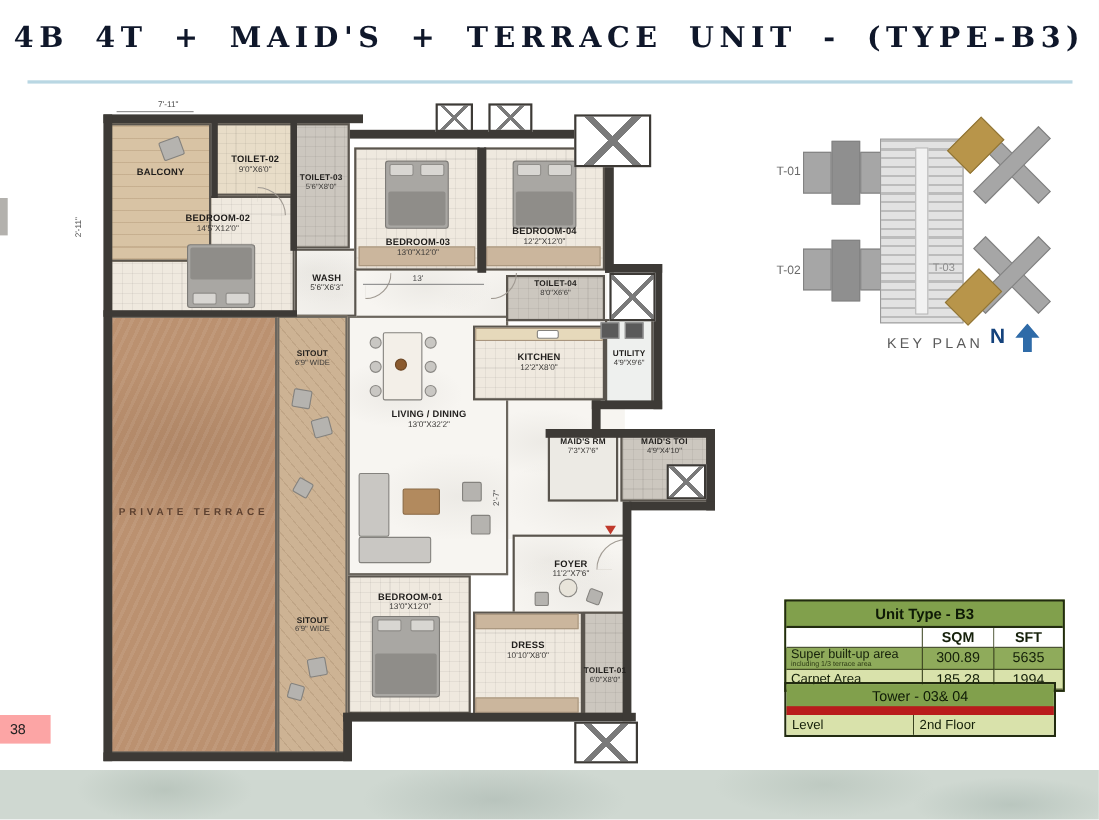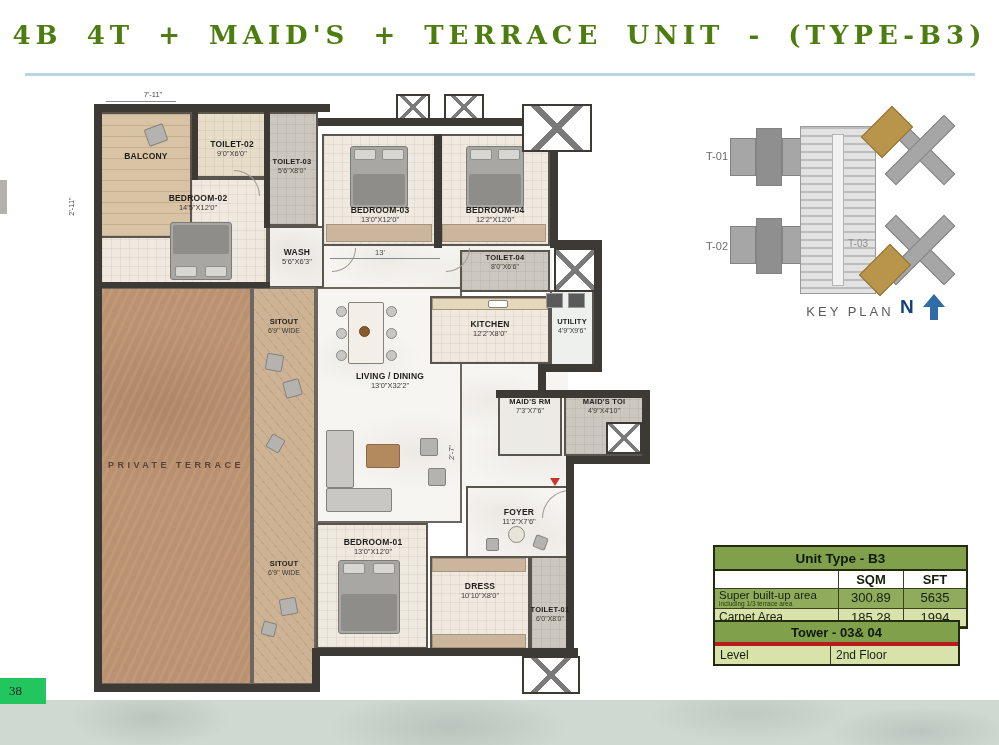--- a/index.html
+++ b/index.html
@@ -2,21 +2,21 @@
 <html><head>
 <meta charset="utf-8">
 <style>
   * { margin:0; padding:0; box-sizing:border-box; }
   body { background:#e8e8e8; font-family:"Liberation Sans", sans-serif; }
   .page { position:relative; width:999px; height:745px; background:#ffffff; overflow:hidden; margin:0 auto; }
 
   
   .title { position:absolute; top:20px; left:0; right:0; text-align:center;
            font-family:"DejaVu Serif", serif; font-weight:bold; font-size:26px;
-           letter-spacing:5px; word-spacing:10px; color:#4d7c0f; }
+           letter-spacing:5px; word-spacing:10px; color:#0f172a; }
   .rule { position:absolute; left:25px; top:73px; width:950px; height:3px; background:#b9d7e3; }
 
   
   .room { position:absolute; border:2px solid #5a554e; }
   .floor-plain { background:#f7f5f1; position:absolute; }
   .tile { background-image:
       repeating-linear-gradient(0deg, rgba(0,0,0,.05) 0 1px, transparent 1px 9px),
       repeating-linear-gradient(90deg, rgba(0,0,0,.05) 0 1px, transparent 1px 9px); }
   .cream { background-color:#efe9df; }
   .marble { background-color:#f7f5f1;
@@ -80,34 +80,34 @@
       padding:4px 0 3px; border-bottom:2px solid #222b10; }
   .trow { display:flex; }
   .tcell { border-right:1px solid #39421f; border-bottom:1px solid #39421f; padding:1px 4px; }
   .tcell.last { border-right:none; } .trow.lastrow .tcell { border-bottom:none; }
   .c-label { width:126px; } .c-sqm { width:66px; text-align:center; } .c-sft { width:63px; text-align:center; }
   .colhdr { background:#ffffff; font-weight:bold; font-size:13px; }
   .olive { background:#8fab5b; } .lightg { background:#d9e2ab; }
   .sub { font-size:6.5px; line-height:6px; color:#2c3a14; }
   .val { font-size:13px; }
   .ttable { position:absolute; left:713px; top:620px; width:247px; border:2px solid #222b10; font-size:12px; color:#15200a; }
-  .ttable .hdr { background:#81a04c; text-align:center; font-weight:bold; font-size:13px; color:#0f1a06;
-      padding:3px 0 2px; border-bottom:4px solid #b91c1c; }
+  .ttable .hdr { background:#81a04c; text-align:center; font-weight:normal; font-size:13px; color:#0f1a06;
+      padding:3px 0 2px; border-bottom:8px solid #b91c1c; }
   .ttable .tcell { background:#d9e2ab; padding:2px 5px; }
   .t-label { width:116px; } .t-value { width:127px; }
 
   
   .band { position:absolute; left:0; top:700px; width:999px; height:45px; background-color:#cfd8d1;
       background-image:
         radial-gradient(80px 30px at 15% 40%, rgba(160,175,165,.45), transparent),
         radial-gradient(120px 35px at 45% 60%, rgba(150,165,158,.4), transparent),
         radial-gradient(100px 30px at 75% 30%, rgba(165,180,170,.4), transparent),
         radial-gradient(90px 25px at 92% 70%, rgba(150,168,160,.38), transparent); }
-  .pagenum { position:absolute; left:0; top:678px; width:46px; height:26px; background:#22c55e; font-size:13px; color:#222;
-      padding:5px 0 0 9px;font-family:Liberation Serif, serif; }
+  .pagenum { position:absolute; left:0; top:650px; width:46px; height:26px; background:#fca5a5; font-size:13px; color:#222;
+      padding:5px 0 0 9px; }
   .edgetab { position:absolute; left:0; top:180px; width:7px; height:34px; background:#b3b1ad; }
 </style>
 </head>
 <body>
 
 <div class="page">
 
   <div class="title">4B 4T + MAID'S + TERRACE UNIT - (TYPE-B3)</div>
   <div class="rule"></div>
 
@@ -238,21 +238,21 @@
         <div class="rdim">5'6"X8'0"</div>
       </div>
     <div class="rlabel" style="left:136px;top:194px;width:124px;">
         <div class="rname">BEDROOM-02</div>
         <div class="rdim">14'5"X12'0"</div>
       </div>
     <div class="rlabel" style="left:268px;top:248px;width:58px;">
         <div class="rname">WASH</div>
         <div class="rdim">5'6"X6'3"</div>
       </div>
-    <div class="rlabel" style="left:324px;top:206px;width:112px;">
+    <div class="rlabel" style="left:324px;top:216px;width:112px;">
         <div class="rname">BEDROOM-03</div>
         <div class="rdim">13'0"X12'0"</div>
       </div>
     <div class="rlabel" style="left:440px;top:206px;width:110px;">
         <div class="rname">BEDROOM-04</div>
         <div class="rdim">12'2"X12'0"</div>
       </div>
     <div class="rlabel small" style="left:462px;top:254px;width:86px;">
         <div class="rname">TOILET-04</div>
         <div class="rdim">8'0"X6'6"</div>

